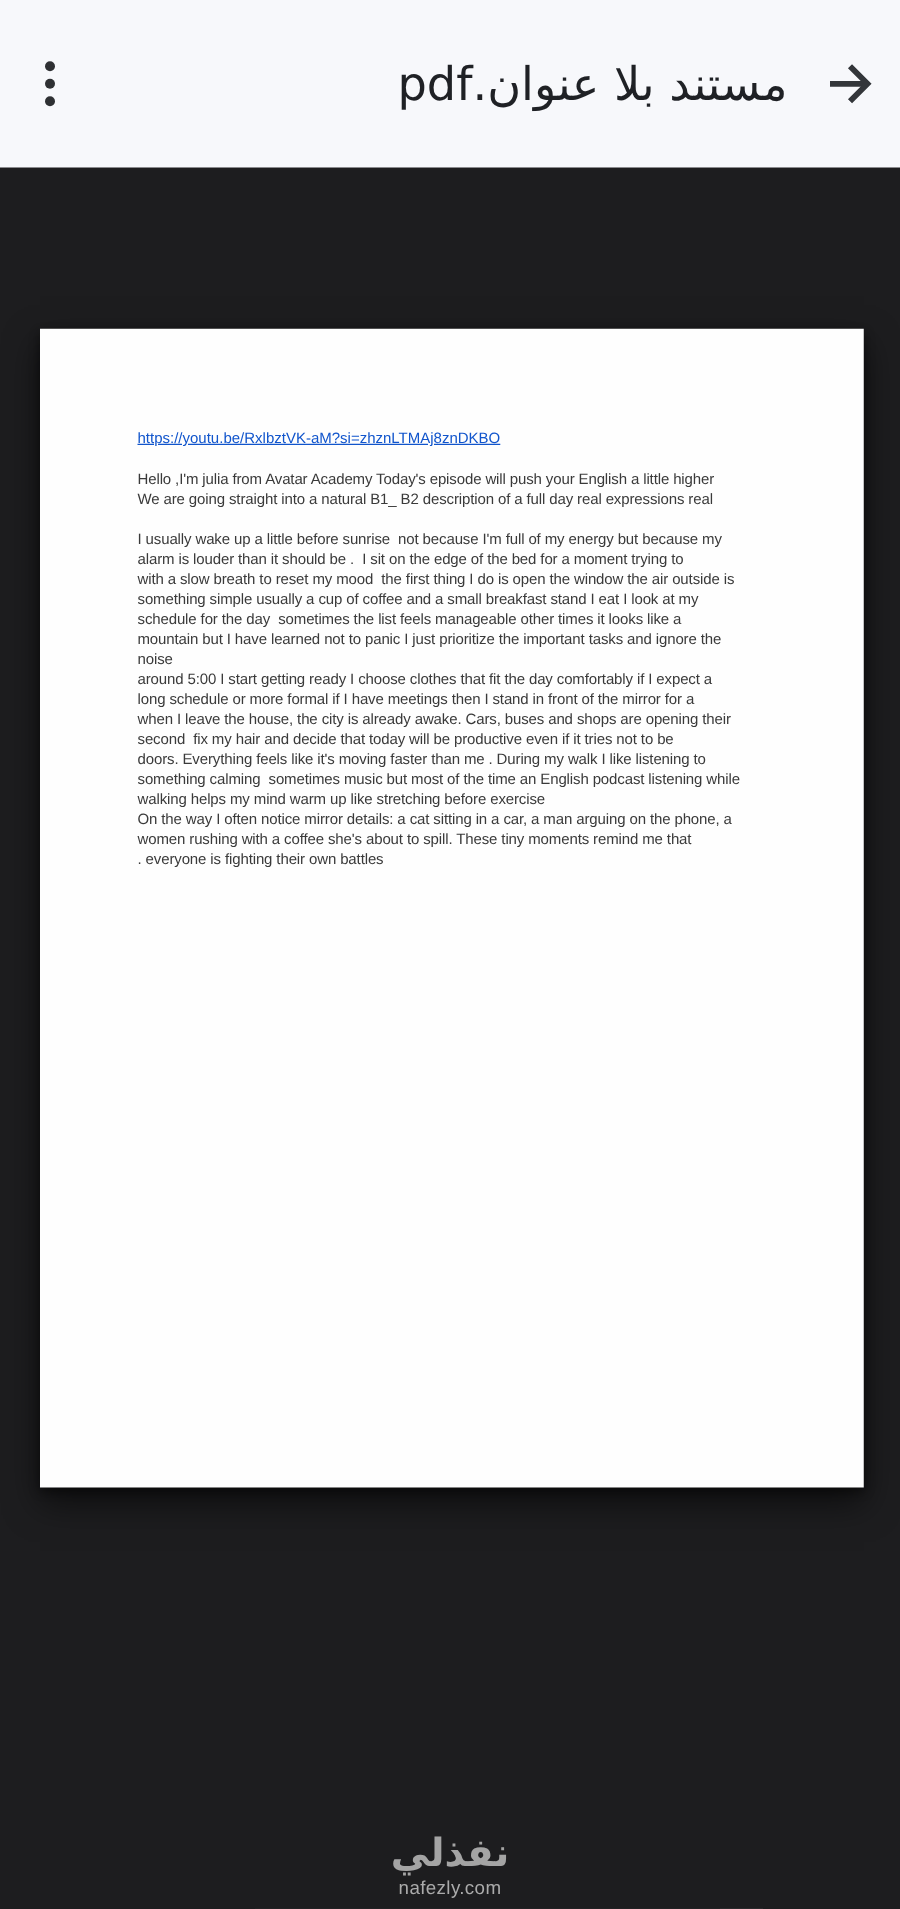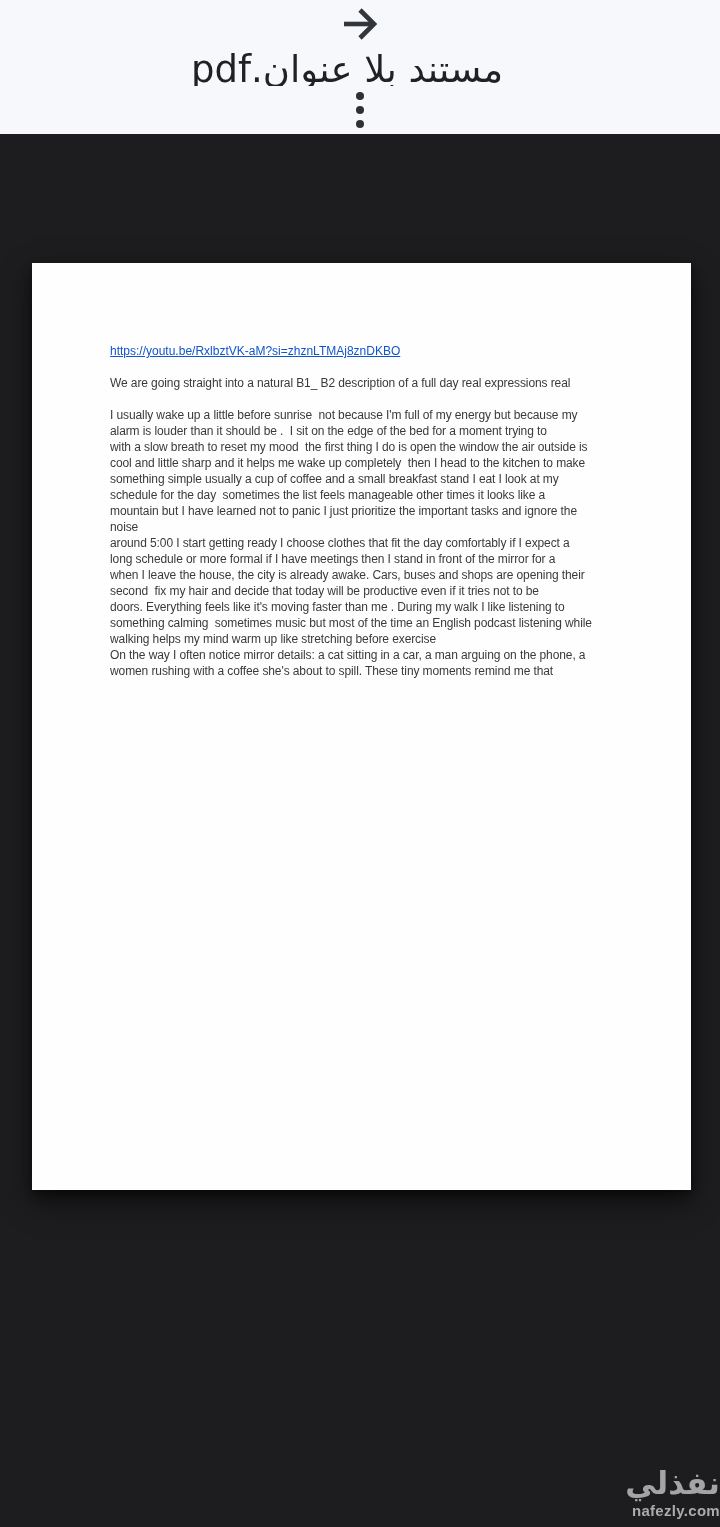--- a/index.html
+++ b/index.html
@@ -15,21 +15,20 @@
   .app-bar {
     position: absolute;
     top: 0; left: 0;
     width: 720px; height: 134px;
     background: #f7f8fb;
     display: flex;
     direction: rtl;
     align-items: center;
     padding: 0 16px;
     z-index: 5;
-    flex-direction: column;
   }
   .icon-btn {
     width: 48px; height: 48px;
     border: none; background: transparent;
     display: flex; align-items: center; justify-content: center;
     cursor: pointer; flex: 0 0 auto;
   }
   .app-title {
     flex: 1 1 auto;
     margin-inline-start: 26px;
@@ -77,34 +76,34 @@
     color: #3a3a3a;
     white-space: pre;
     letter-spacing: -0.1px;
   }
 
   
   .watermark {
     position: absolute;
     left: 0; bottom: 8px;
     width: 720px;
-    text-align: right;
+    text-align: center;
     z-index: 4;
   }
   .wm-arabic {
     font-family: "DejaVu Sans", sans-serif;
     direction: rtl;
     font-size: 31px;
     font-weight: 700;
     color: #a4a4a4;
     line-height: 1.1;
   }
   .wm-domain {
     font-size: 15px;
-    font-weight: 700;
+    font-weight: 400;
     color: #ababab;
     margin-top: 2px;
     letter-spacing: 0.3px;
   }
 </style>
 </head>
 <body>
 
 <header class="app-bar">
   <button class="icon-btn">
@@ -121,41 +120,42 @@
         <span class="dot"></span>
     </span>
   </button>
 </header>
 
 <main class="viewer">
   <div class="pdf-page">
     <a class="doc-link" href="#">https://youtu.be/RxlbztVK-aM?si=zhznLTMAj8znDKBO</a>
 
     <div class="para">
+        <div class="doc-line">Hello ,I'm julia from Avatar Academy Today's episode will push your English a little higher</div>
         <div class="doc-line">We are going straight into a natural B1_ B2 description of a full day real expressions real</div>
       </div>
 
     <div class="para gap-large">
         <div class="doc-line">I usually wake up a little before sunrise  not because I'm full of my energy but because my</div>
         <div class="doc-line">alarm is louder than it should be .  I sit on the edge of the bed for a moment trying to</div>
         <div class="doc-line">with a slow breath to reset my mood  the first thing I do is open the window the air outside is</div>
-        <div class="doc-line">cool and little sharp and it helps me wake up completely  then I head to the kitchen to make</div>
         <div class="doc-line">something simple usually a cup of coffee and a small breakfast stand I eat I look at my</div>
         <div class="doc-line">schedule for the day  sometimes the list feels manageable other times it looks like a</div>
         <div class="doc-line">mountain but I have learned not to panic I just prioritize the important tasks and ignore the</div>
         <div class="doc-line">noise</div>
         <div class="doc-line">around 5:00 I start getting ready I choose clothes that fit the day comfortably if I expect a</div>
         <div class="doc-line">long schedule or more formal if I have meetings then I stand in front of the mirror for a</div>
         <div class="doc-line">when I leave the house, the city is already awake. Cars, buses and shops are opening their</div>
         <div class="doc-line">second  fix my hair and decide that today will be productive even if it tries not to be</div>
         <div class="doc-line">doors. Everything feels like it's moving faster than me . During my walk I like listening to</div>
         <div class="doc-line">something calming  sometimes music but most of the time an English podcast listening while</div>
         <div class="doc-line">walking helps my mind warm up like stretching before exercise</div>
         <div class="doc-line">On the way I often notice mirror details: a cat sitting in a car, a man arguing on the phone, a</div>
         <div class="doc-line">women rushing with a coffee she's about to spill. These tiny moments remind me that</div>
+        <div class="doc-line">. everyone is fighting their own battles</div>
       </div>
   </div>
 
   <div class="watermark">
     <div class="wm-arabic">نفذلي</div>
     <div class="wm-domain">nafezly.com</div>
   </div>
 </main>
 
 </body></html>

